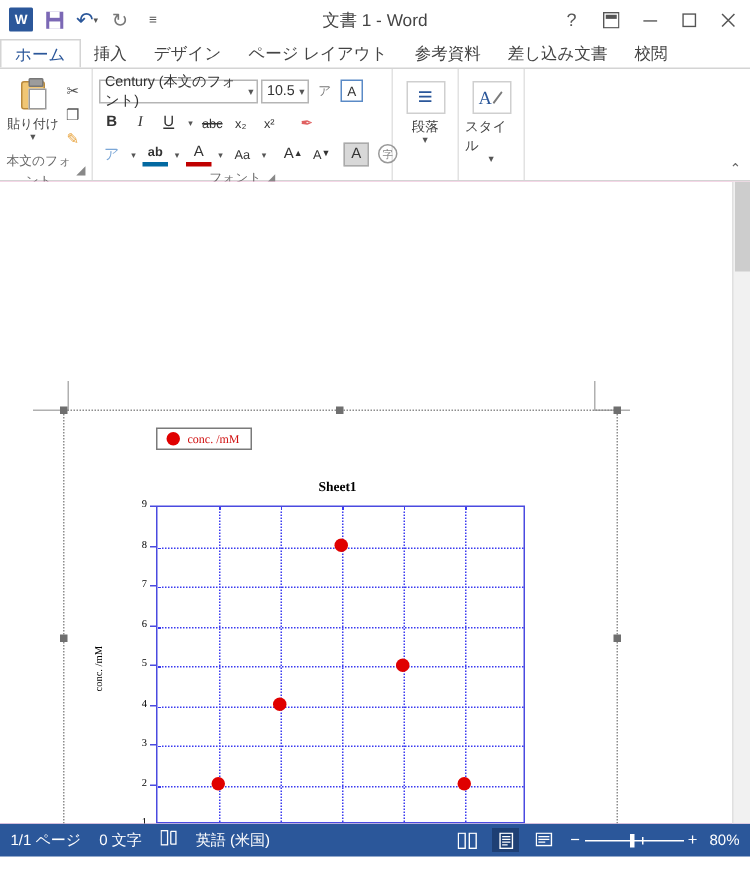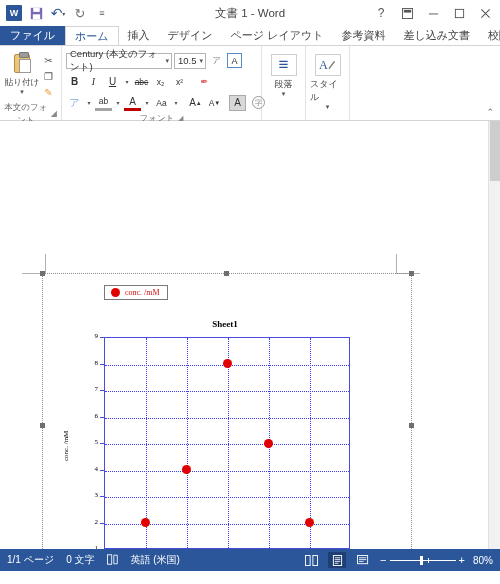--- a/index.html
+++ b/index.html
@@ -122,21 +122,21 @@
   .fname-box { width: 106px; }
   .fsize-box { width: 32px; }
   .fbox-caret { margin-left:auto; font-size:7px; color:#555; }
   .fbtn {
     width: 17px; height: 16px; display: flex; align-items: center; justify-content: center;
     font-size: 10px; color: #333;
   }
   .fbtn.sm { font-size: 8.5px; }
   .mini-caret { width:8px; font-size:6px; color:#555; display:flex;align-items:center;justify-content:center;}
   .ul-red { border-bottom: 3px solid #c00000; line-height: 9px; }
-  .ul-yellow { border-bottom: 3px solid #a3a3a3; line-height: 9px; }
+  .ul-yellow { border-bottom: 3px solid #0369a1; line-height: 9px; font-weight: bold; }
   .boxed-A {
     border: 1px solid #5a8ac6; width: 15px; height: 15px;
     display:flex;align-items:center;justify-content:center; font-size:9px;
   }
   .gray-A { background:#d8d8d8; border:1px solid #aaa; }
   .circ { border:1px solid #999; border-radius:50%; width:13px;height:13px;
           display:flex;align-items:center;justify-content:center;font-size:7px;color:#888;}
 
   
   .big-group { width: 44px; }
@@ -281,21 +281,20 @@
     </div>
     <div class="wc">
       <svg width="11" height="11" viewBox="0 0 12 12">
         <path d="M1.5 1.5 L10.5 10.5 M10.5 1.5 L1.5 10.5" stroke="#555" stroke-width="1.1" fill="none"></path>
       </svg>
     </div>
   </div>
 </div>
 
 <div class="tabbar">
-  <div class="tab file">ファイル</div>
   <div class="tab active">ホーム</div>
   <div class="tab">挿入</div>
   <div class="tab">デザイン</div>
   <div class="tab">ページ レイアウト</div>
   <div class="tab">参考資料</div>
   <div class="tab">差し込み文書</div>
   <div class="tab">校閲</div>
 
 </div>
 

